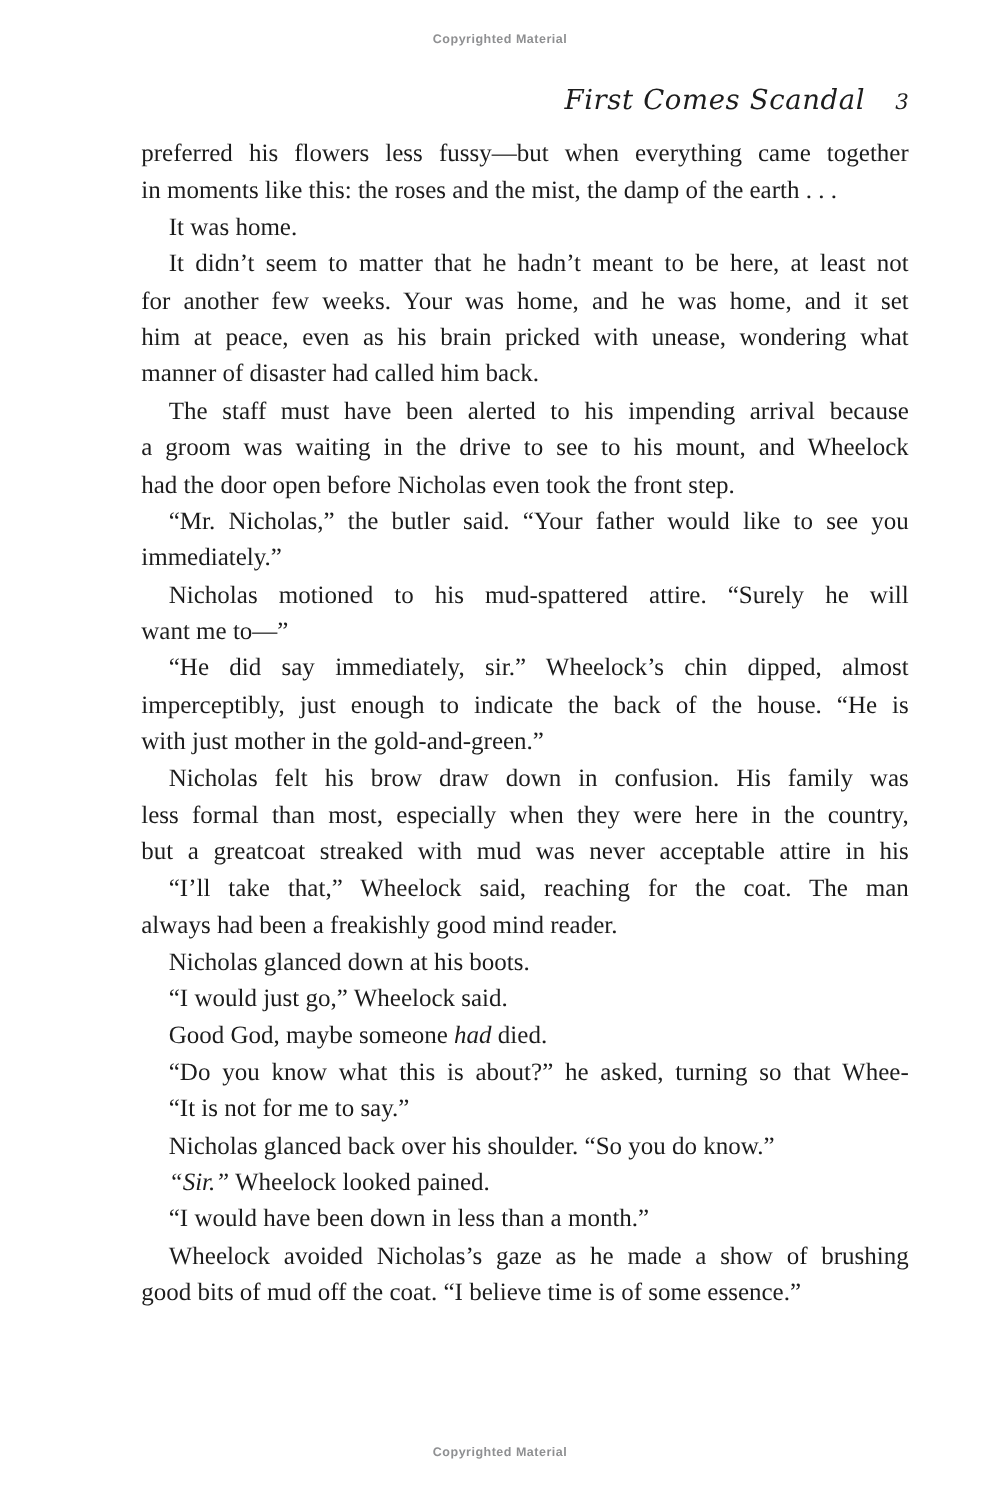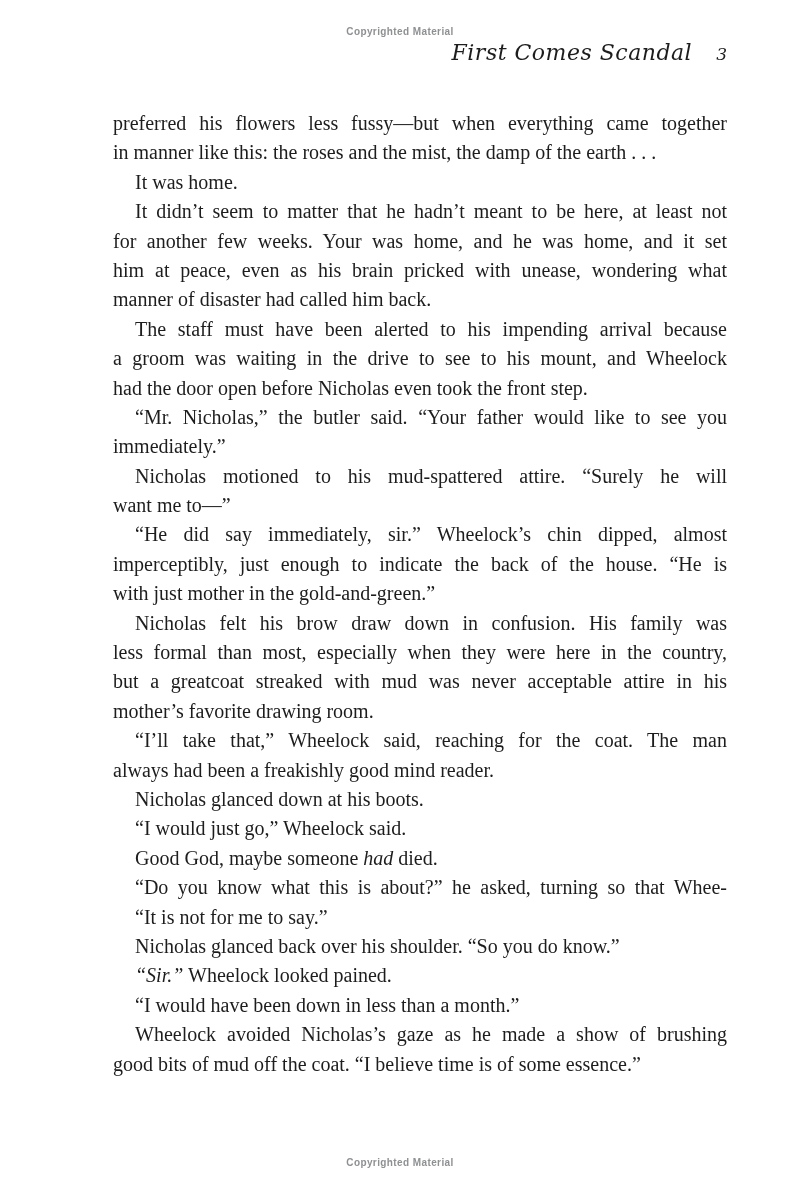--- a/index.html
+++ b/index.html
@@ -20,21 +20,21 @@
     font-family: "Liberation Sans", sans-serif;
     font-weight: bold;
     font-size: 10px;
     letter-spacing: 0.4px;
     color: var(--notice-gray, #8f9092);
   }
   .notice-top { top: 26px; }
   .notice-bottom { top: 1157px; }
   .running-header {
     position: absolute;
-    left: 113px; width: 614px; top: 40px;
+    left: 113px; width: 614px; top: 68px;
     text-align: right;
     white-space: nowrap;
     color: var(--body-text, #1d1d1d);
   }
   .book-title {
     font-family: "DejaVu Serif", serif;
     font-style: italic;
     font-size: 22px;
     letter-spacing: 0.5px;
   }
@@ -70,40 +70,39 @@
 <div class="page">
 
   <div class="notice notice-top">Copyrighted Material</div>
 
   <div class="running-header">
     <span class="book-title">First Comes Scandal</span><span class="page-number">3</span>
   </div>
 
   <div class="body-text">
       <div class="line justify"><span>preferred his flowers less fussy—but when everything came together</span></div>
-      <div class="line"><span>in manner like this: the roses and the mist, the damp of the earth . . .</span></div>
+      <div class="line"><span>in moments like this: the roses and the mist, the damp of the earth . . .</span></div>
       <div class="line indent"><span>It was home.</span></div>
       <div class="line justify indent"><span>It didn’t seem to matter that he hadn’t meant to be here, at least not</span></div>
       <div class="line justify"><span>for another few weeks. Your was home, and he was home, and it set</span></div>
       <div class="line justify"><span>him at peace, even as his brain pricked with unease, wondering what</span></div>
       <div class="line"><span>manner of disaster had called him back.</span></div>
       <div class="line justify indent"><span>The staff must have been alerted to his impending arrival because</span></div>
       <div class="line justify"><span>a groom was waiting in the drive to see to his mount, and Wheelock</span></div>
       <div class="line"><span>had the door open before Nicholas even took the front step.</span></div>
       <div class="line justify indent"><span>“Mr. Nicholas,” the butler said. “Your father would like to see you</span></div>
       <div class="line"><span>immediately.”</span></div>
       <div class="line justify indent"><span>Nicholas motioned to his mud-spattered attire. “Surely he will</span></div>
       <div class="line"><span>want me to—”</span></div>
       <div class="line justify indent"><span>“He did say immediately, sir.” Wheelock’s chin dipped, almost</span></div>
       <div class="line justify"><span>imperceptibly, just enough to indicate the back of the house. “He is</span></div>
       <div class="line"><span>with just mother in the gold-and-green.”</span></div>
       <div class="line justify indent"><span>Nicholas felt his brow draw down in confusion. His family was</span></div>
       <div class="line justify"><span>less formal than most, especially when they were here in the country,</span></div>
       <div class="line justify"><span>but a greatcoat streaked with mud was never acceptable attire in his</span></div>
-      <div class="line"><span>mother’s favorite drawing room.</span></div>
       <div class="line justify indent"><span>“I’ll take that,” Wheelock said, reaching for the coat. The man</span></div>
       <div class="line"><span>always had been a freakishly good mind reader.</span></div>
       <div class="line indent"><span>Nicholas glanced down at his boots.</span></div>
       <div class="line indent"><span>“I would just go,” Wheelock said.</span></div>
       <div class="line indent"><span>Good God, maybe someone </span><span class="em">had</span><span> died.</span></div>
       <div class="line justify indent"><span>“Do you know what this is about?” he asked, turning so that Whee-</span></div>
       <div class="line indent"><span>“It is not for me to say.”</span></div>
       <div class="line indent"><span>Nicholas glanced back over his shoulder. “So you do know.”</span></div>
       <div class="line indent"><span class="em">“Sir.”</span><span> Wheelock looked pained.</span></div>
       <div class="line indent"><span>“I would have been down in less than a month.”</span></div>

